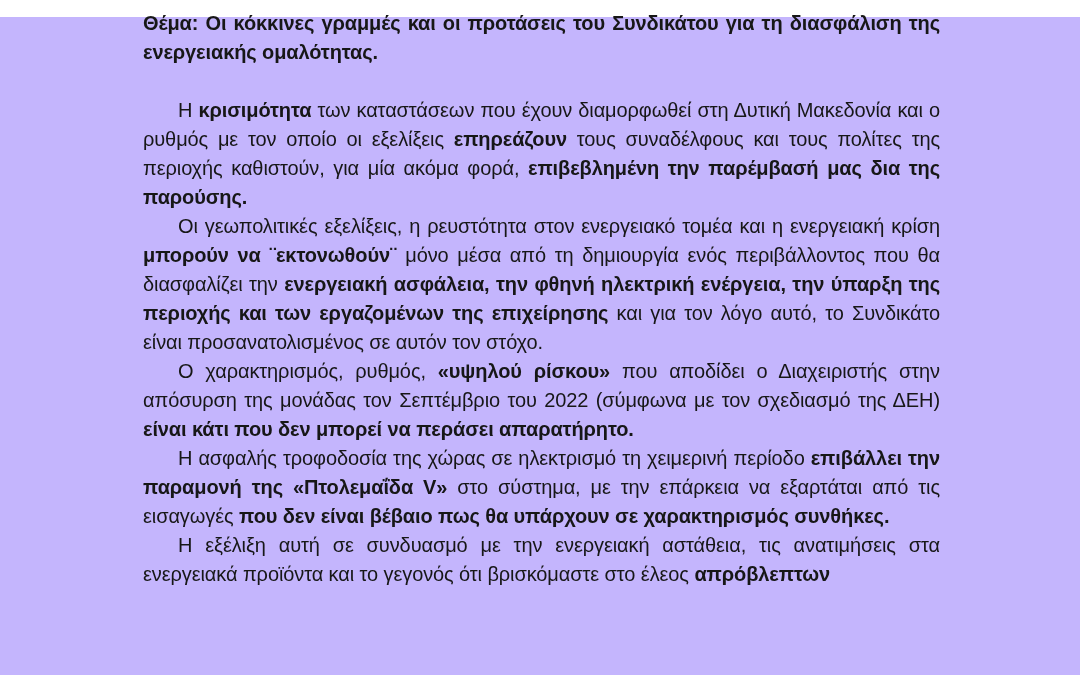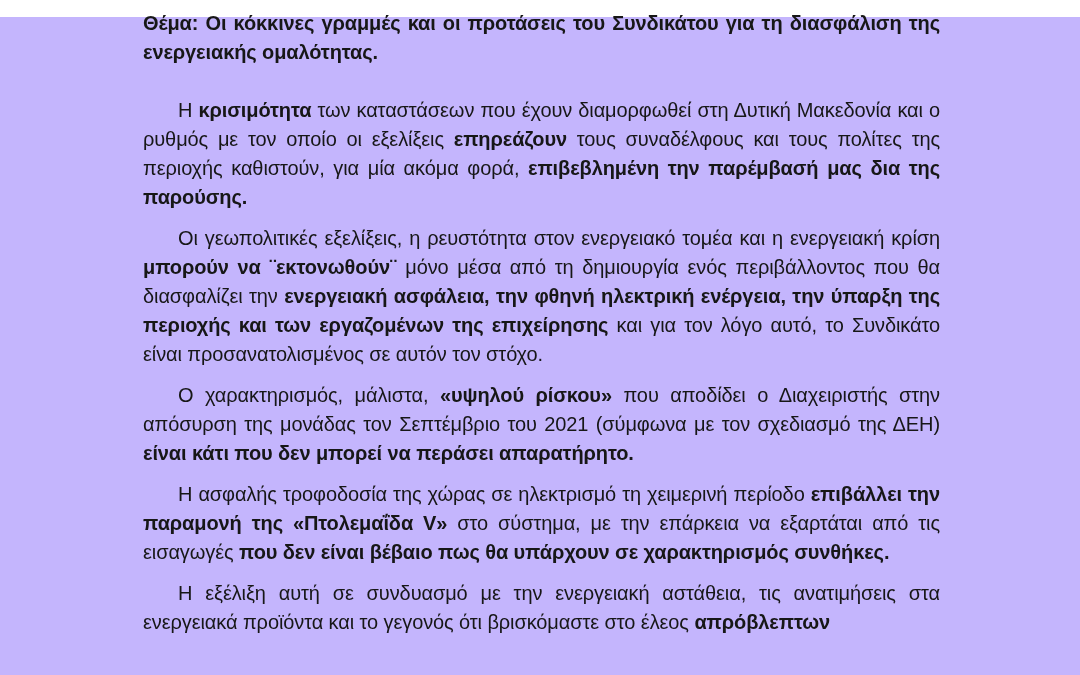--- a/index.html
+++ b/index.html
@@ -32,33 +32,32 @@
     color: #171717;
     text-align: justify;
     letter-spacing: -0.1px;
   }
   .letter-body p {
     margin: 0;
     padding: 0;
   }
   .letter-body p.indent {
     text-indent: 35px;
-    margin-top: 12px;
   }
   .letter-body p.space-after {
     margin-bottom: 29px;
   }
   .b { font-weight: bold; }
   .u { }
 </style>
 </head>
 <body>
 
 <div class="page">
   <div class="letter-body" style="color: rgb(23, 23, 23);">
       <p class="space-after"><span class="b">Θέμα: Οι κόκκινες γραμμές και οι προτάσεις του Συνδικάτου για τη διασφάλιση της ενεργειακής ομαλότητας.</span></p>
       <p class="indent"><span>Η </span><span class="b">κρισιμότητα</span><span> των καταστάσεων που έχουν διαμορφωθεί στη Δυτική Μακεδονία και ο ρυθμός με τον οποίο οι εξελίξεις </span><span class="b">επηρεάζουν</span><span> τους συναδέλφους και τους πολίτες της περιοχής καθιστούν, για μία ακόμα φορά, </span><span class="b">επιβεβλημένη την παρέμβασή μας δια της παρούσης.</span></p>
       <p class="indent"><span>Οι γεωπολιτικές εξελίξεις, η ρευστότητα στον ενεργειακό τομέα και η ενεργειακή κρίση </span><span class="b">μπορούν να ¨εκτονωθούν¨</span><span> μόνο μέσα από τη δημιουργία ενός περιβάλλοντος που θα διασφαλίζει την </span><span class="b">ενεργειακή ασφάλεια, την φθηνή ηλεκτρική ενέργεια, την ύπαρξη της περιοχής και των εργαζομένων της επιχείρησης</span><span> και για τον λόγο αυτό, το Συνδικάτο είναι προσανατολισμένος σε αυτόν τον στόχο.</span></p>
-      <p class="indent"><span>Ο χαρακτηρισμός, μάλιστα, </span><span class="b">«υψηλού ρίσκου»</span><span> που αποδίδει ο Διαχειριστής στην απόσυρση της μονάδας τον Σεπτέμβριο του 2021 (σύμφωνα με τον σχεδιασμό της ΔΕΗ) </span><span class="b u">είναι κάτι που δεν μπορεί να περάσει απαρατήρητο.</span></p>
+      <p class="indent"><span>Ο χαρακτηρισμός, ρυθμός, </span><span class="b">«υψηλού ρίσκου»</span><span> που αποδίδει ο Διαχειριστής στην απόσυρση της μονάδας τον Σεπτέμβριο του 2022 (σύμφωνα με τον σχεδιασμό της ΔΕΗ) </span><span class="b u">είναι κάτι που δεν μπορεί να περάσει απαρατήρητο.</span></p>
       <p class="indent"><span>Η ασφαλής τροφοδοσία της χώρας σε ηλεκτρισμό τη χειμερινή περίοδο </span><span class="b">επιβάλλει την παραμονή της «Πτολεμαΐδα V»</span><span> στο σύστημα, με την επάρκεια να εξαρτάται από τις εισαγωγές </span><span class="b">που δεν είναι βέβαιο πως θα υπάρχουν σε χαρακτηρισμός συνθήκες.</span></p>
       <p class="indent"><span>Η εξέλιξη αυτή σε συνδυασμό με την ενεργειακή αστάθεια, τις ανατιμήσεις στα ενεργειακά προϊόντα και το γεγονός ότι βρισκόμαστε στο έλεος </span><span class="b">απρόβλεπτων</span></p>
     </div>
 </div>
 
 </body></html>

